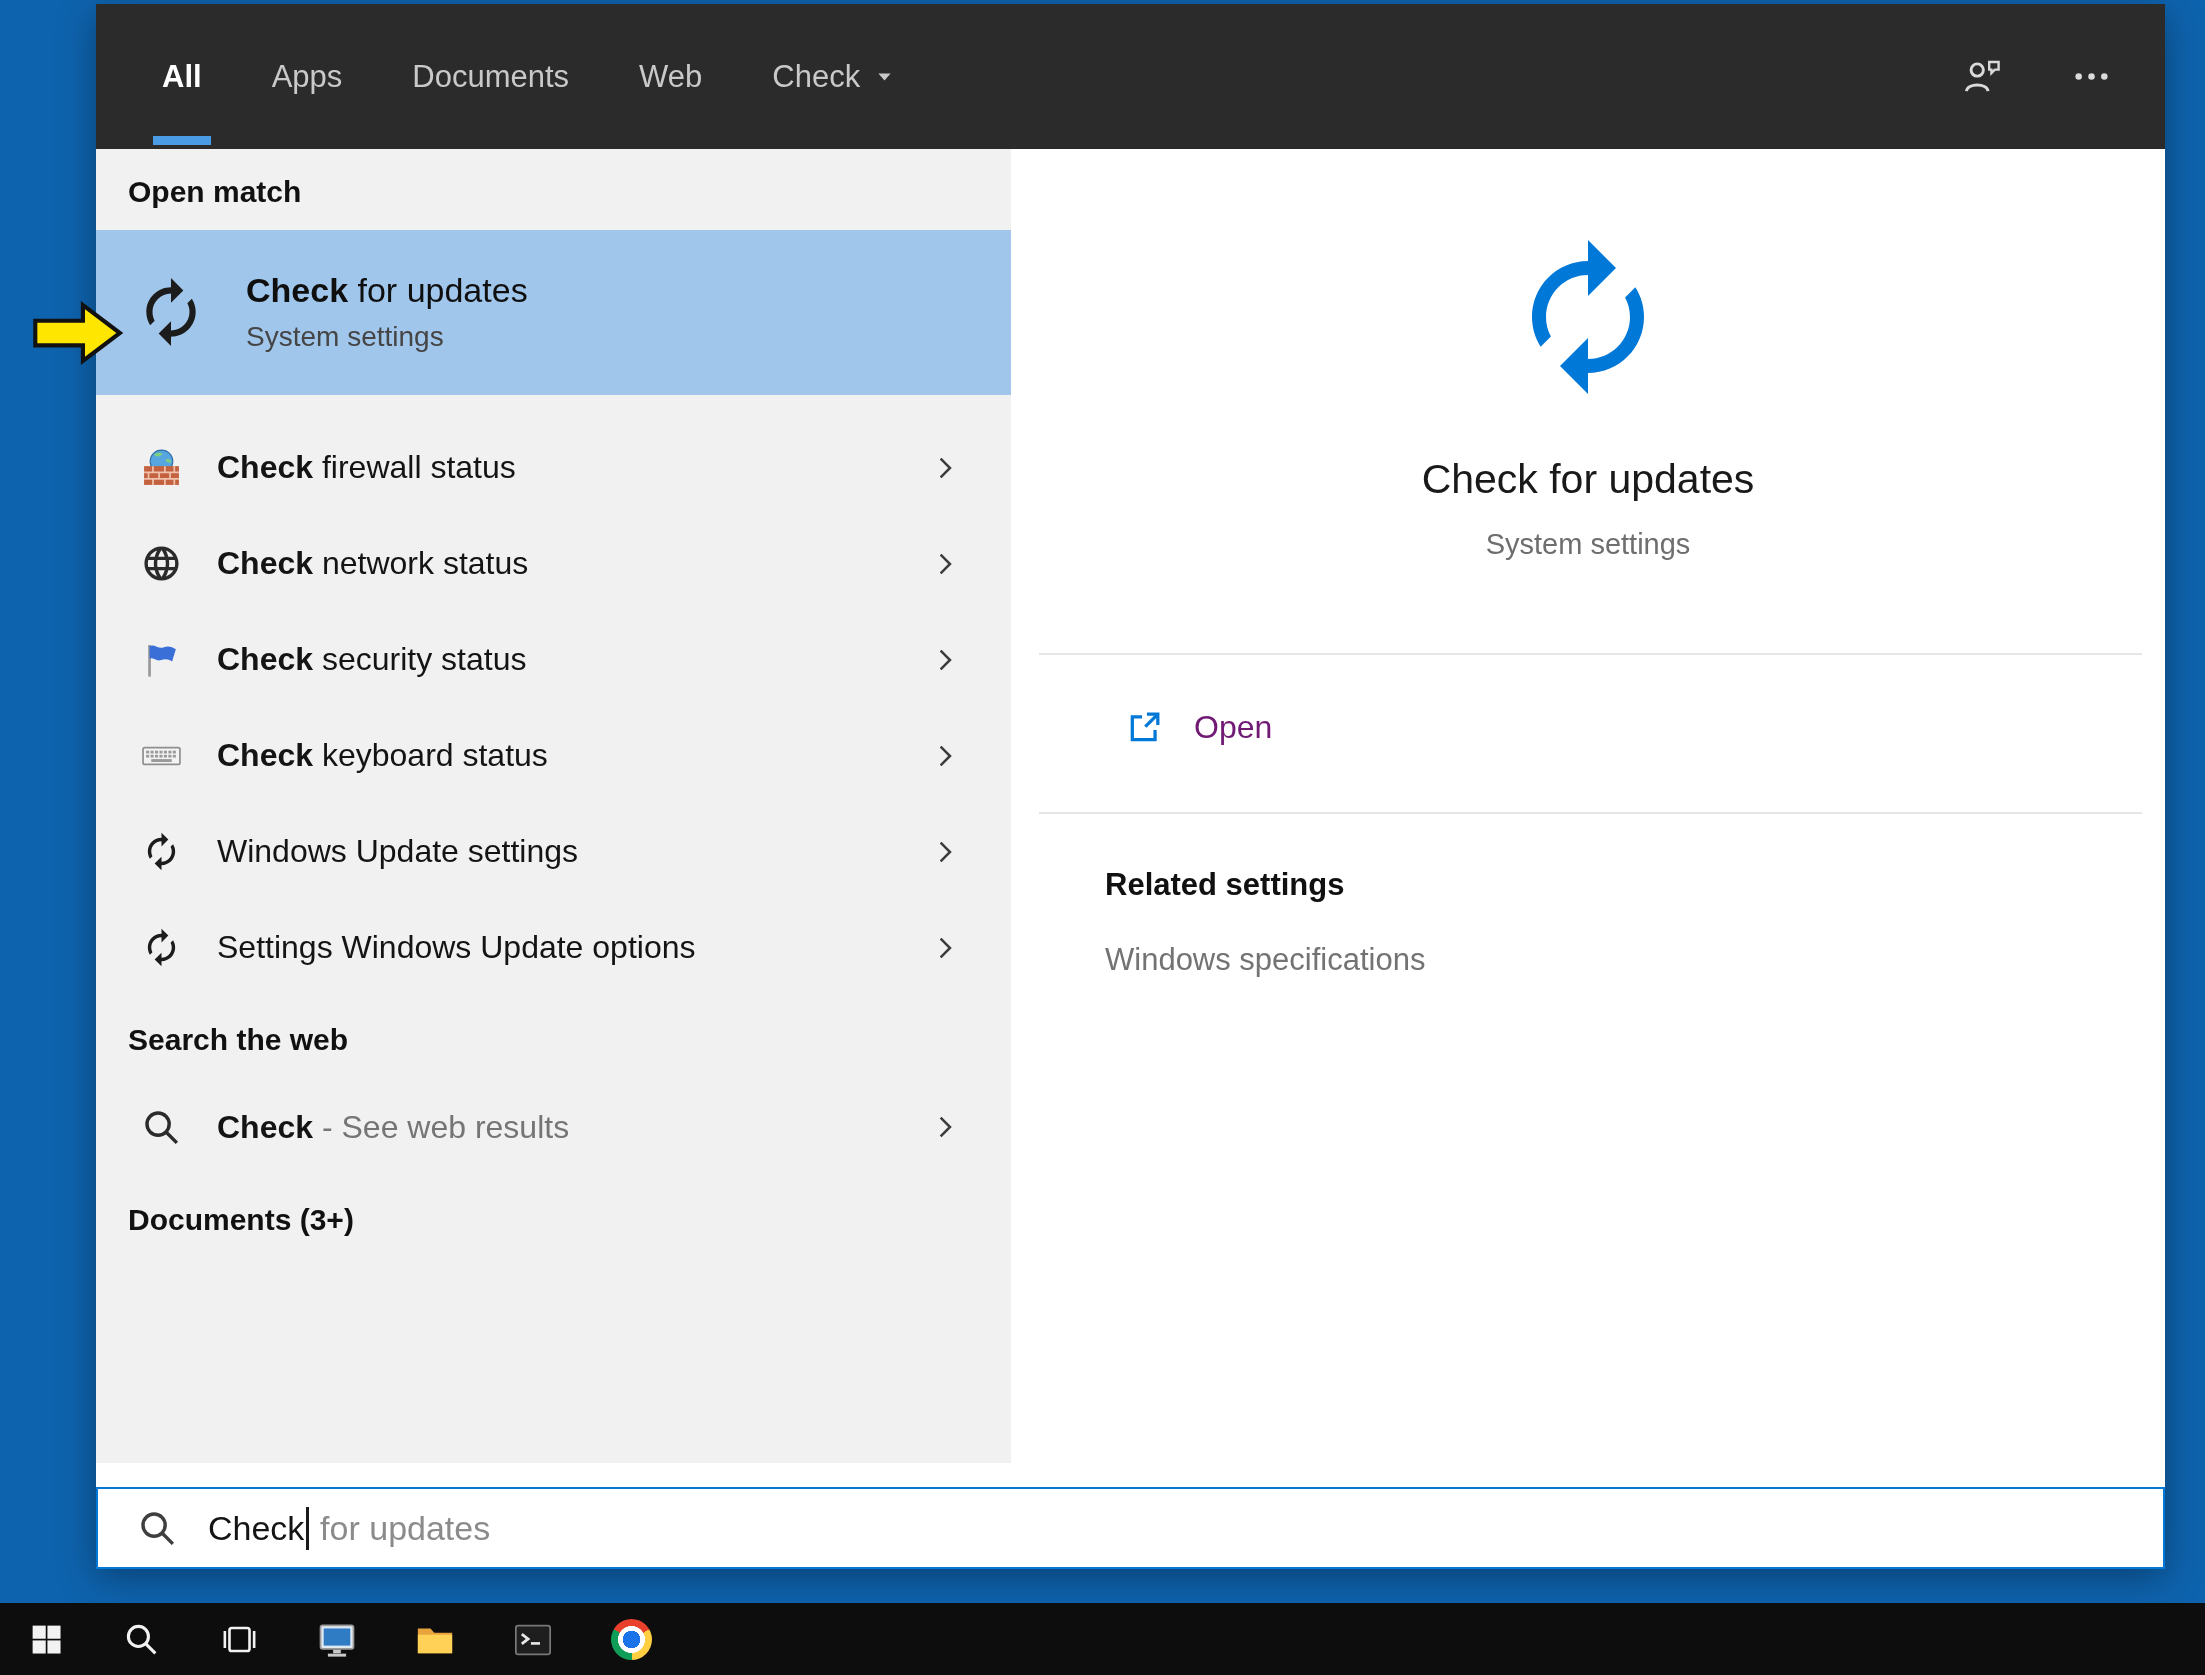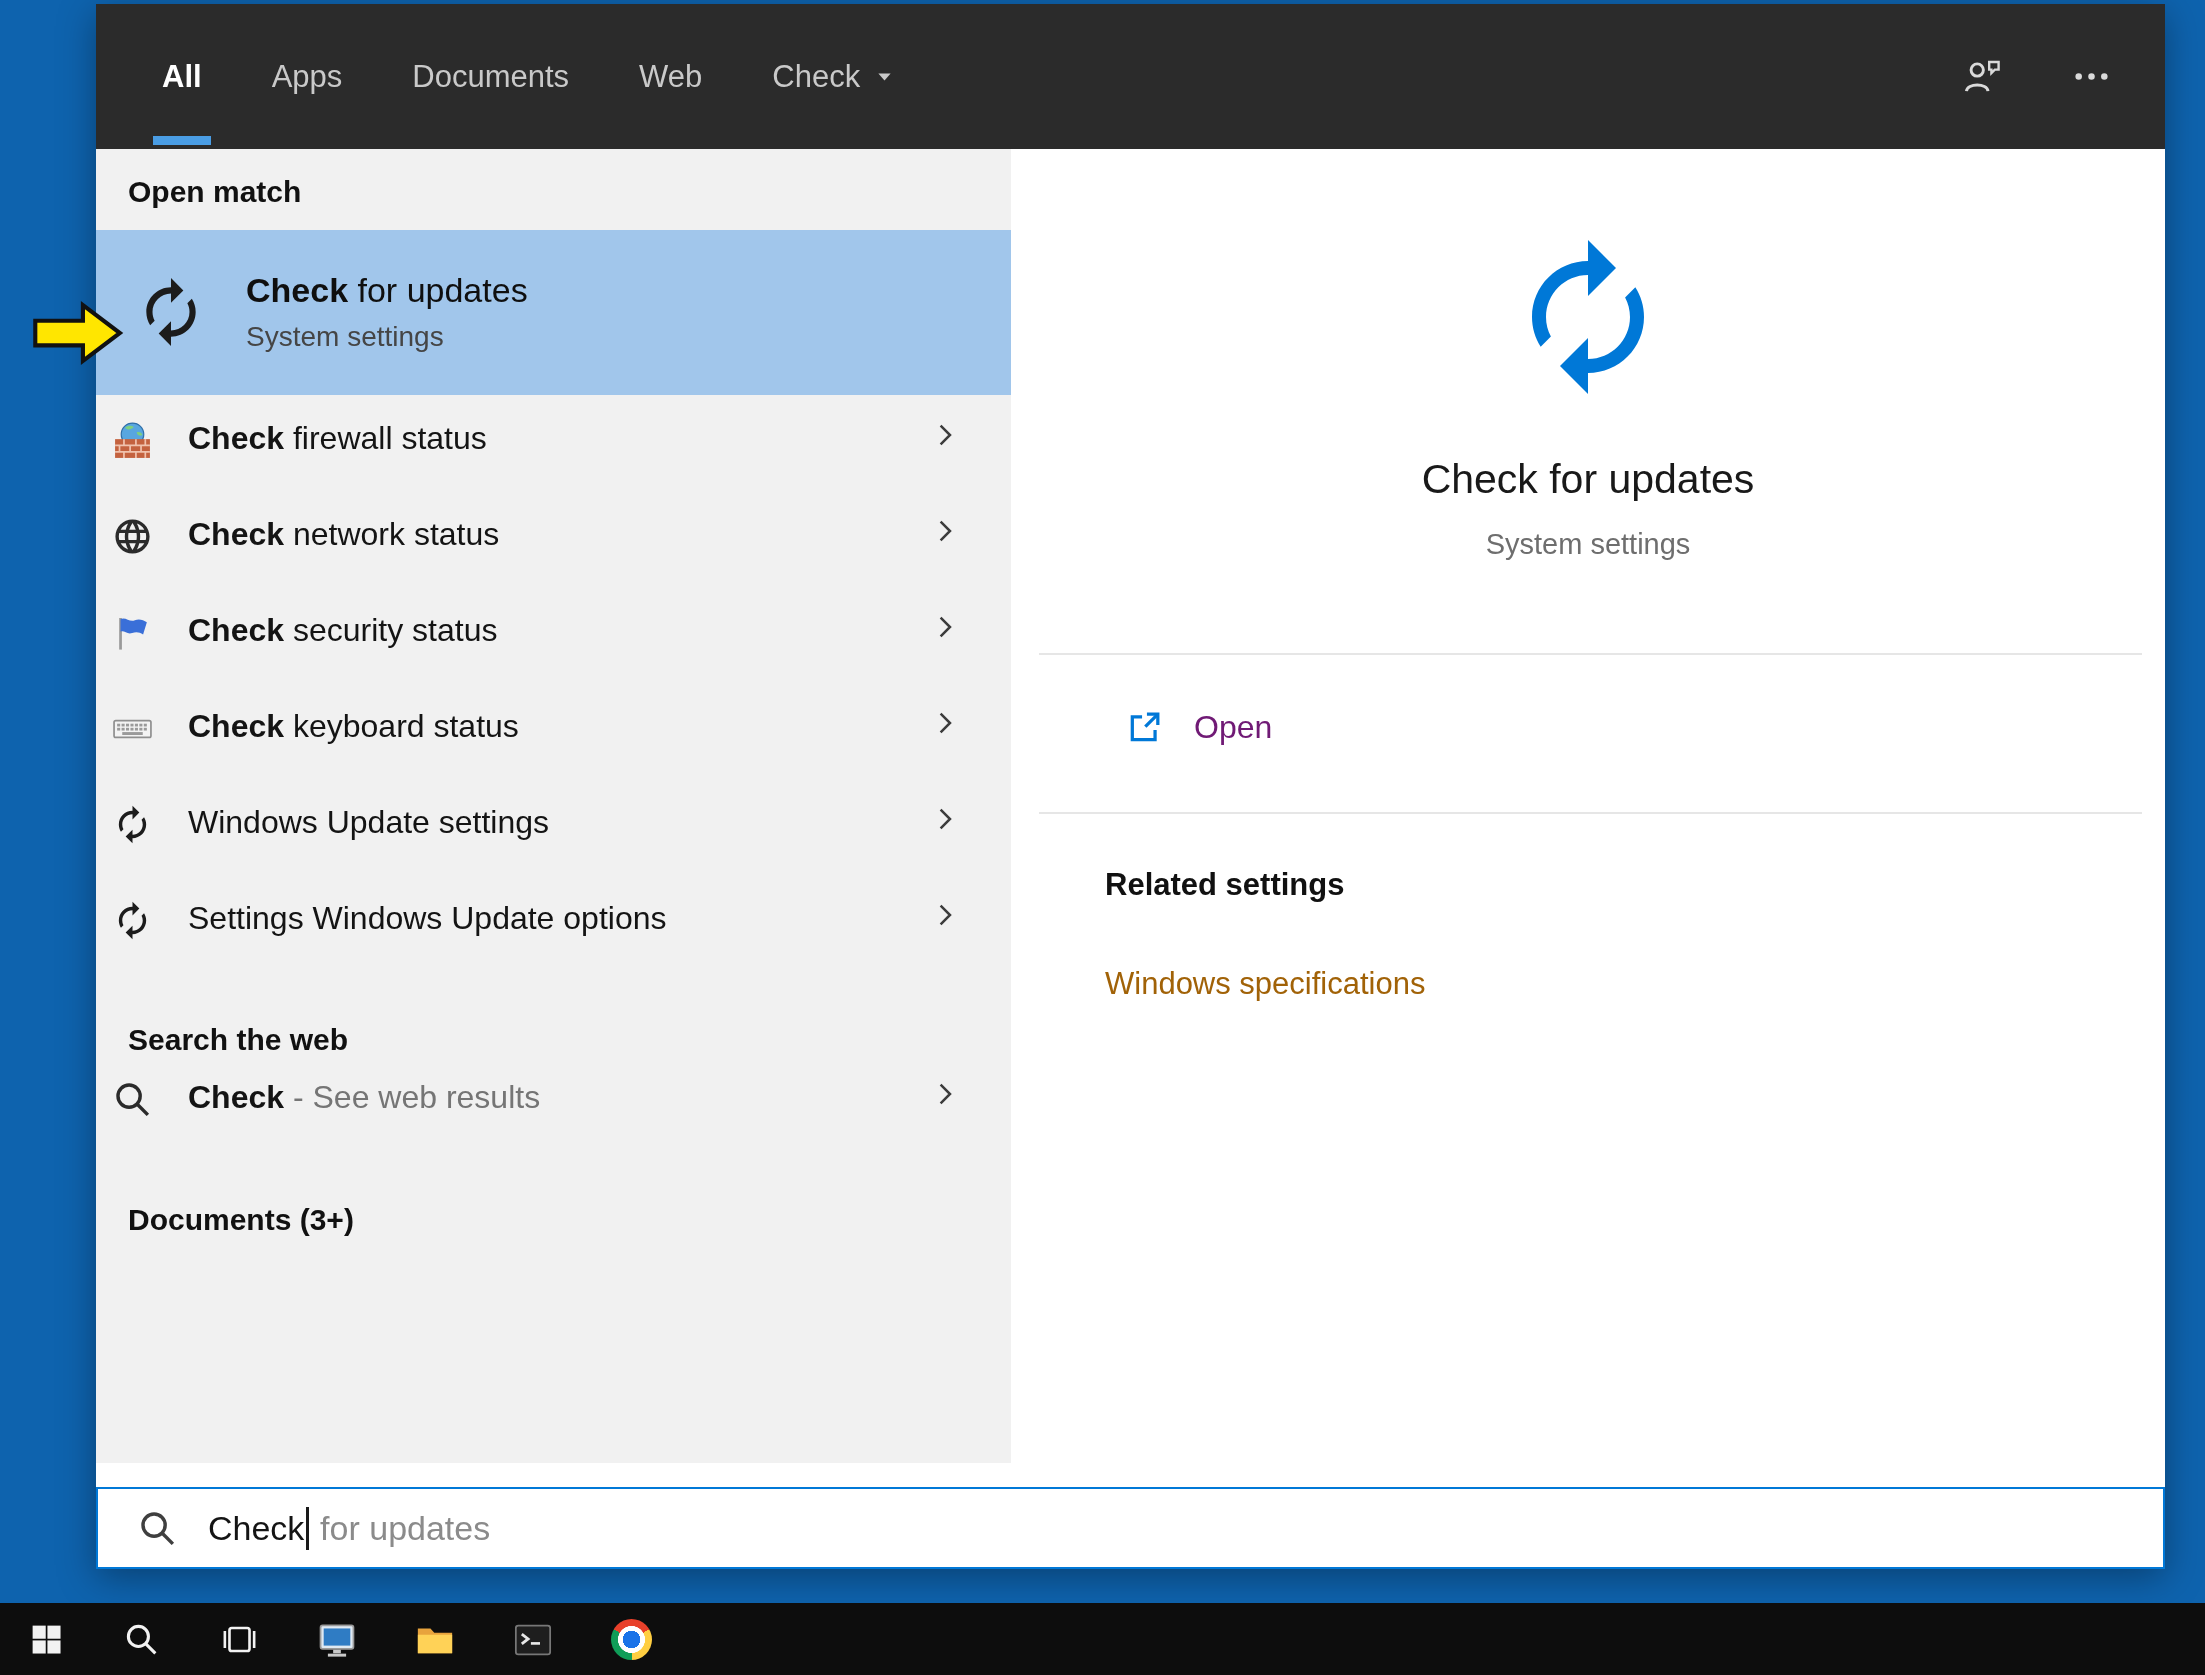--- a/index.html
+++ b/index.html
@@ -45,41 +45,41 @@
   .section-header.sh-web, .section-header.sh-docs { margin-top:26.6px; }
 
   .best-match-row { margin-top:19.5px; height:165px; background:var(--highlight,#a1c6eb);
     display:flex; align-items:center; padding-left:38px; cursor:default; }
   .bm-icon { width:74px; height:74px; color:#1c1c1c; margin-right:38px; flex:0 0 auto; }
   .bm-title { font-size:34px; color:#0f0f0f; }
   .bm-title b { font-weight:700; }
   .bm-sub { font-size:28px; color:#454545; margin-top:10.6px; }
 
   .rows { margin-top:25px; }
-  .result-row { height:96px; display:flex; 
-    padding:0 51px 0 16px; font-size:32px; color:#141414; cursor:default; }
+  .result-row { height:96px; display:flex; align-items:center;
+    padding:0 51px 0 45px; font-size:32px; color:#141414; cursor:default; }
   .result-row b { font-weight:700; }
   .row-icon { width:41px; height:41px; margin-right:35px; flex:0 0 auto; }
   .chev { margin-left:auto; width:30px; height:30px; color:#3c3c3c; flex:0 0 auto; }
   .muted-rest { color:#757575; }
   .white-space-pre, .bm-title span, .result-row span { white-space:pre; }
 
   
   .preview-head { padding-top:84px; text-align:center; }
   .preview-icon { width:168px; height:168px; color:var(--accent,#0078d7); margin:0 auto; }
   .preview-title { margin-top:55px; font-size:41px; color:#191919; }
   .preview-sub { margin-top:25px; font-size:29px; color:#6e6e6e; }
   .divider { height:1.8px; background:#e6e6e6; margin:0 23px 0 28px; }
   .divider.d1 { margin-top:92px; }
   .action-row { margin:43px 0 55px 114px; display:flex; align-items:center;
                 gap:30px; font-size:32px; color:#701a75; height:59px; cursor:default; }
   .open-icon { width:39px; height:39px; color:var(--accent,#0078d7); }
   .related { margin:53px 0 0 94px; }
   .related-header { font-size:31px; font-weight:700; color:#111; }
-  .related-link { margin-top:63px; font-size:31px; color:#a16207; cursor:default; }
+  .related-link { margin-top:39px; font-size:31px; color:#737373; cursor:default; }
 
   
   .searchbox { flex:0 0 auto; height:82px; margin-top:24px;
     border:2.7px solid var(--accent,#0078d7); background:#fff;
     display:flex; align-items:center; padding-left:39px; font-size:34px; cursor:text; }
   .sb-icon { width:41px; height:41px; color:#3f3f3f; margin-right:30px; }
   .sb-typed { color:#141414; white-space:pre; }
   .sb-caret { display:inline-block; width:2.7px; height:43px; background:#1a1a1a; margin:0 1.8px; }
   .sb-suggest { color:#8b8b8b; white-space:pre; }
 

